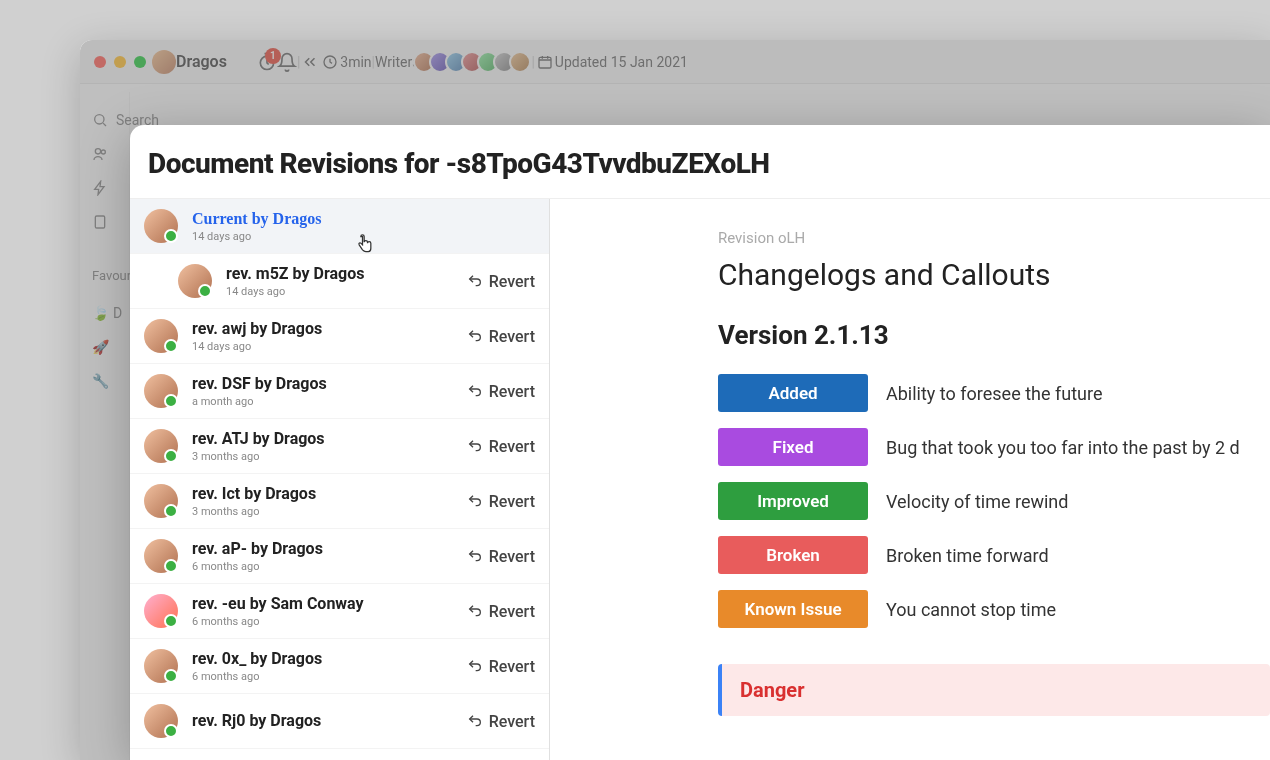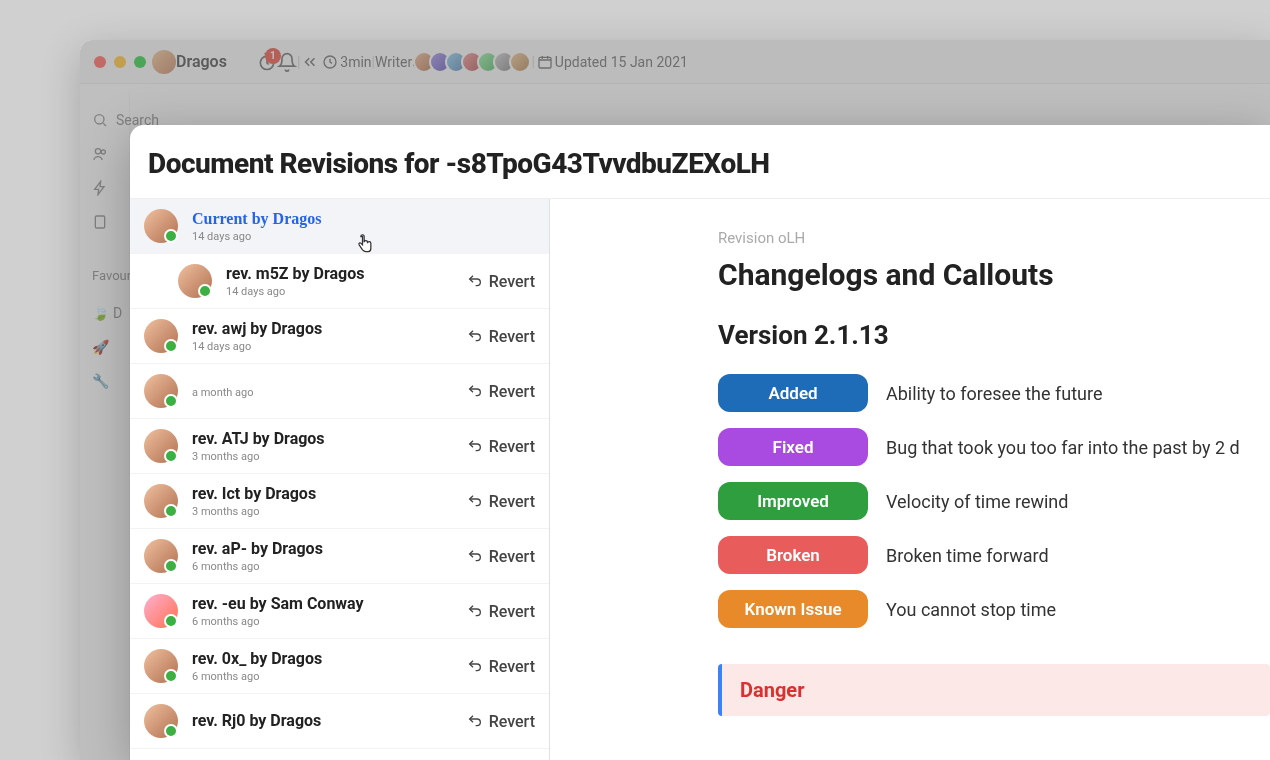--- a/index.html
+++ b/index.html
@@ -139,25 +139,25 @@
     .cursor-hand {
       position:absolute; left:225px; top:34px; font-size:18px; pointer-events:none;
     }
     
     .rev-content {
       flex: 1;
       padding: 30px 0 0 168px;
       overflow: hidden;
     }
     .rev-label { font-size: 15px; color: #aaa; margin-bottom: 10px;}
-    .doc-title { font-size: 30px; font-weight: 700; color: #222; margin-bottom: 28px;}
+    .doc-title { font-size: 30px; font-weight: 400; color: #222; margin-bottom: 28px;}
     .version-h { font-size: 26px; font-weight: 700; color: #222; margin-bottom: 24px;}
     .change-row { display:flex; align-items:center; gap: 18px; margin-bottom: 16px;}
     .tag {
-      width: 150px; height: 38px; border-radius: 12px;
+      width: 150px; height: 38px; border-radius: 3px;
       display:flex; align-items:center; justify-content:center;
       color:#fff; font-size: 17px; font-weight: 600;
     }
     .tag.added { background:#1e6bb8; }
     .tag.fixed { background:#a94be0; }
     .tag.improved { background:#2e9e3f; }
     .tag.broken { background:#e85c5c; }
     .tag.known { background:#e88a2a; }
     .change-text { font-size: 18px; color: #333; white-space:nowrap; }
     .callout {
@@ -305,20 +305,21 @@
             <svg viewBox="0 0 24 24" fill="none" stroke="currentColor" stroke-width="2">
               <path d="M9 14l-5-5 5-5"></path>
               <path d="M4 9h11a5 5 0 0 1 0 10h-2"></path>
             </svg>
             <span>Revert</span>
           </div>
         </div>
         <div class="rev-item" style="position: relative;">
           <div class="rev-avatar"></div>
           <div class="rev-text">
+            <div class="rev-title">rev. DSF by Dragos</div>
             <div class="rev-time">a month ago</div>
           </div>
           <div class="revert-btn">
             <svg viewBox="0 0 24 24" fill="none" stroke="currentColor" stroke-width="2">
               <path d="M9 14l-5-5 5-5"></path>
               <path d="M4 9h11a5 5 0 0 1 0 10h-2"></path>
             </svg>
             <span>Revert</span>
           </div>
         </div>

